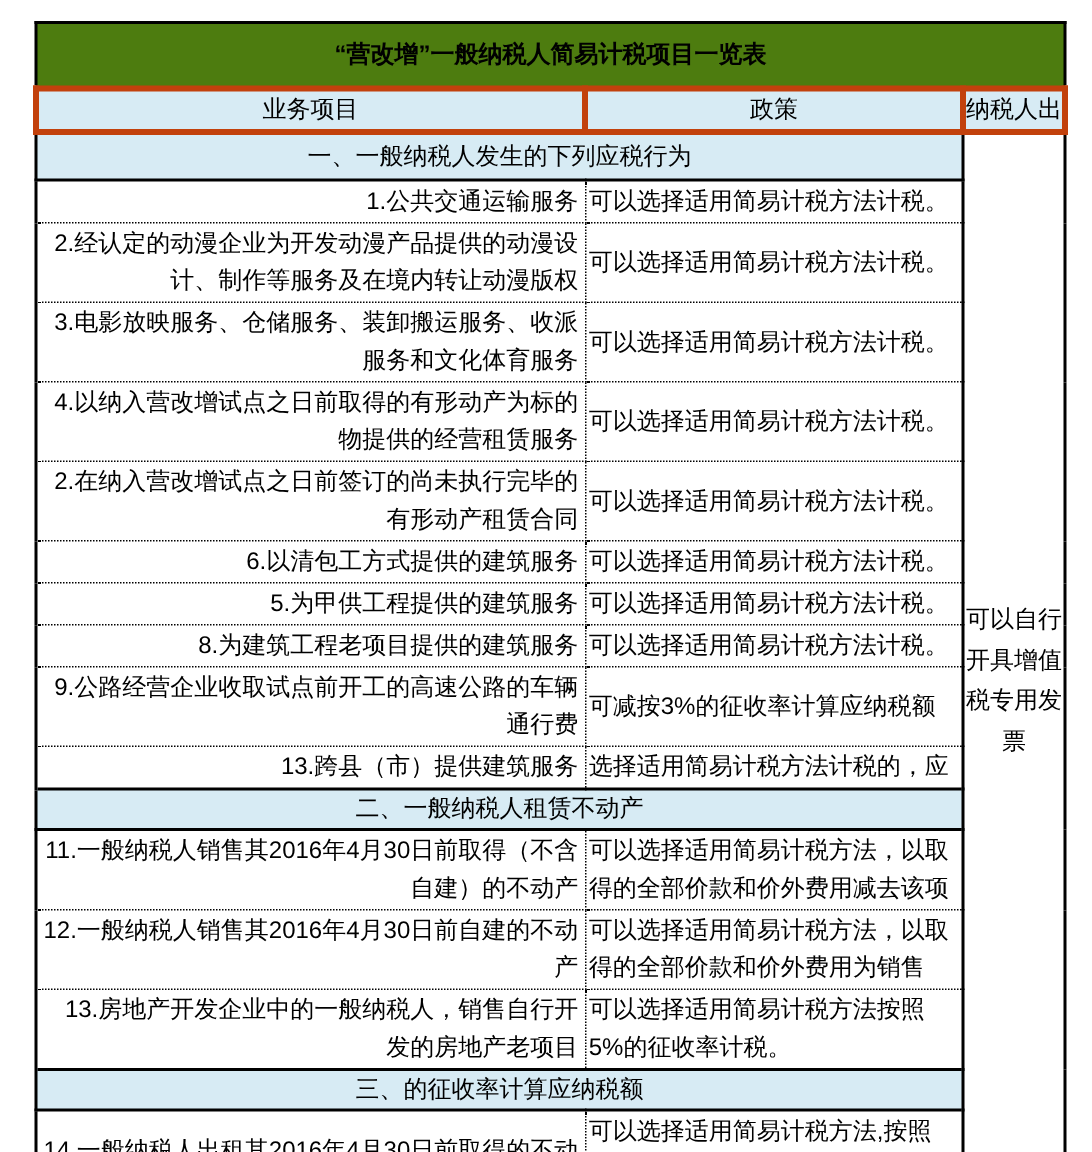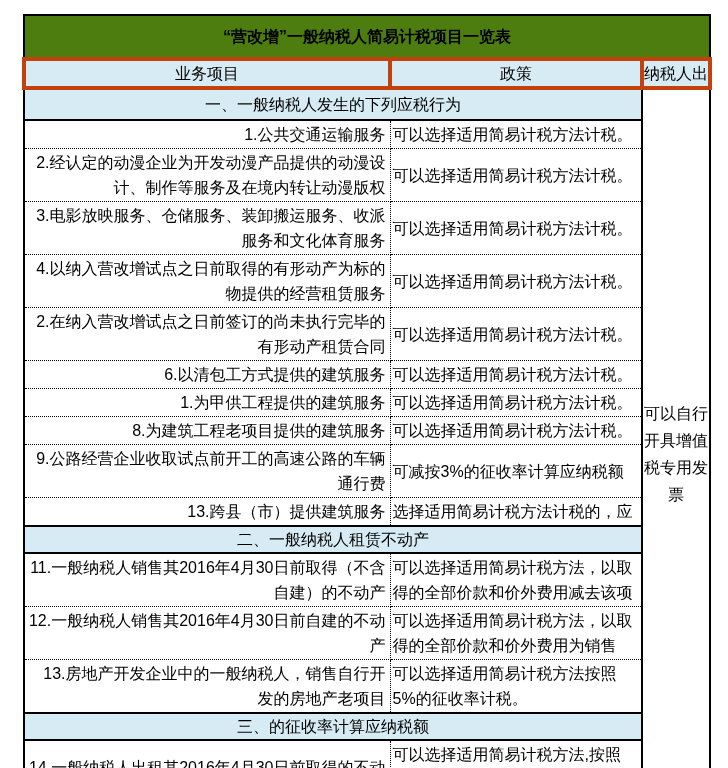--- a/index.html
+++ b/index.html
@@ -124,21 +124,21 @@
       </tr>
       <tr>
         <td class="item">2.在纳入营改增试点之日前签订的尚未执行完毕的有形动产租赁合同</td>
         <td class="pol">可以选择适用简易计税方法计税。</td>
       </tr>
       <tr>
         <td class="item">6.以清包工方式提供的建筑服务</td>
         <td class="pol">可以选择适用简易计税方法计税。</td>
       </tr>
       <tr>
-        <td class="item">1.为甲供工程提供的建筑服务</td>
+        <td class="item">5.为甲供工程提供的建筑服务</td>
         <td class="pol">可以选择适用简易计税方法计税。</td>
       </tr>
       <tr>
         <td class="item">8.为建筑工程老项目提供的建筑服务</td>
         <td class="pol">可以选择适用简易计税方法计税。</td>
       </tr>
       <tr>
         <td class="item">9.公路经营企业收取试点前开工的高速公路的车辆通行费</td>
         <td class="pol">可减按3%的征收率计算应纳税额</td>
       </tr>

